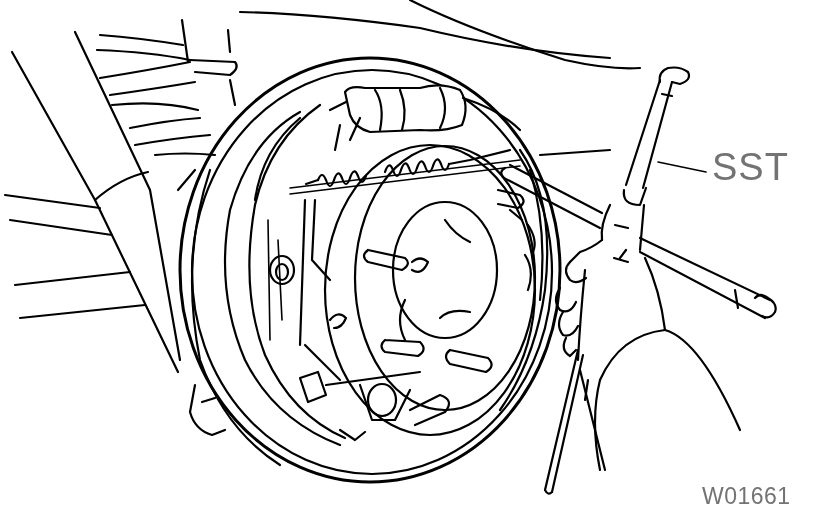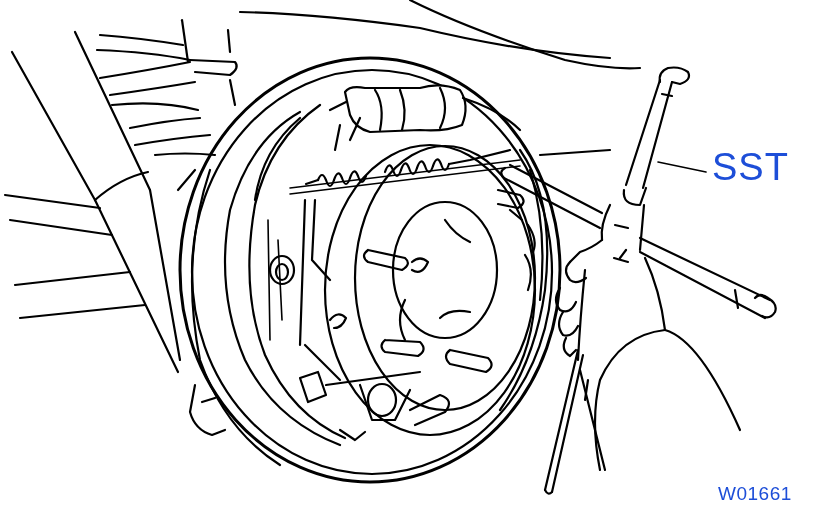--- a/index.html
+++ b/index.html
@@ -16,31 +16,31 @@
       width: 832px; height: 512px;
     }
     .art * { vector-effect: non-scaling-stroke; }
     .ln { fill: none; stroke: #000; stroke-width: 2.2; stroke-linecap: round; stroke-linejoin: round; }
     .thin { fill: none; stroke: #000; stroke-width: 1.6; stroke-linecap: round; stroke-linejoin: round; }
     .thick { fill: none; stroke: #000; stroke-width: 3; stroke-linecap: round; stroke-linejoin: round; }
     .fillw { fill: #fff; stroke: #000; stroke-width: 2.2; stroke-linejoin: round; }
     .label {
       position: absolute;
       font-family: "Liberation Sans", sans-serif;
-      color: #1d4ed8;
+      color: #737373;
       white-space: nowrap;
     }
     .label-sst {
       left: 712px; top: 146px;
       font-size: 38px;
       letter-spacing: 1px;
     }
     .label-fig {
-      left: 718px; top: 483px;
-      font-size: 19px;
+      left: 702px; top: 483px;
+      font-size: 23px;
       letter-spacing: 0.5px;
     }
   </style>
 </head>
 <body>
 
 <div class="canvas">
 
   <svg class="art" viewBox="0 0 832 512">
 

